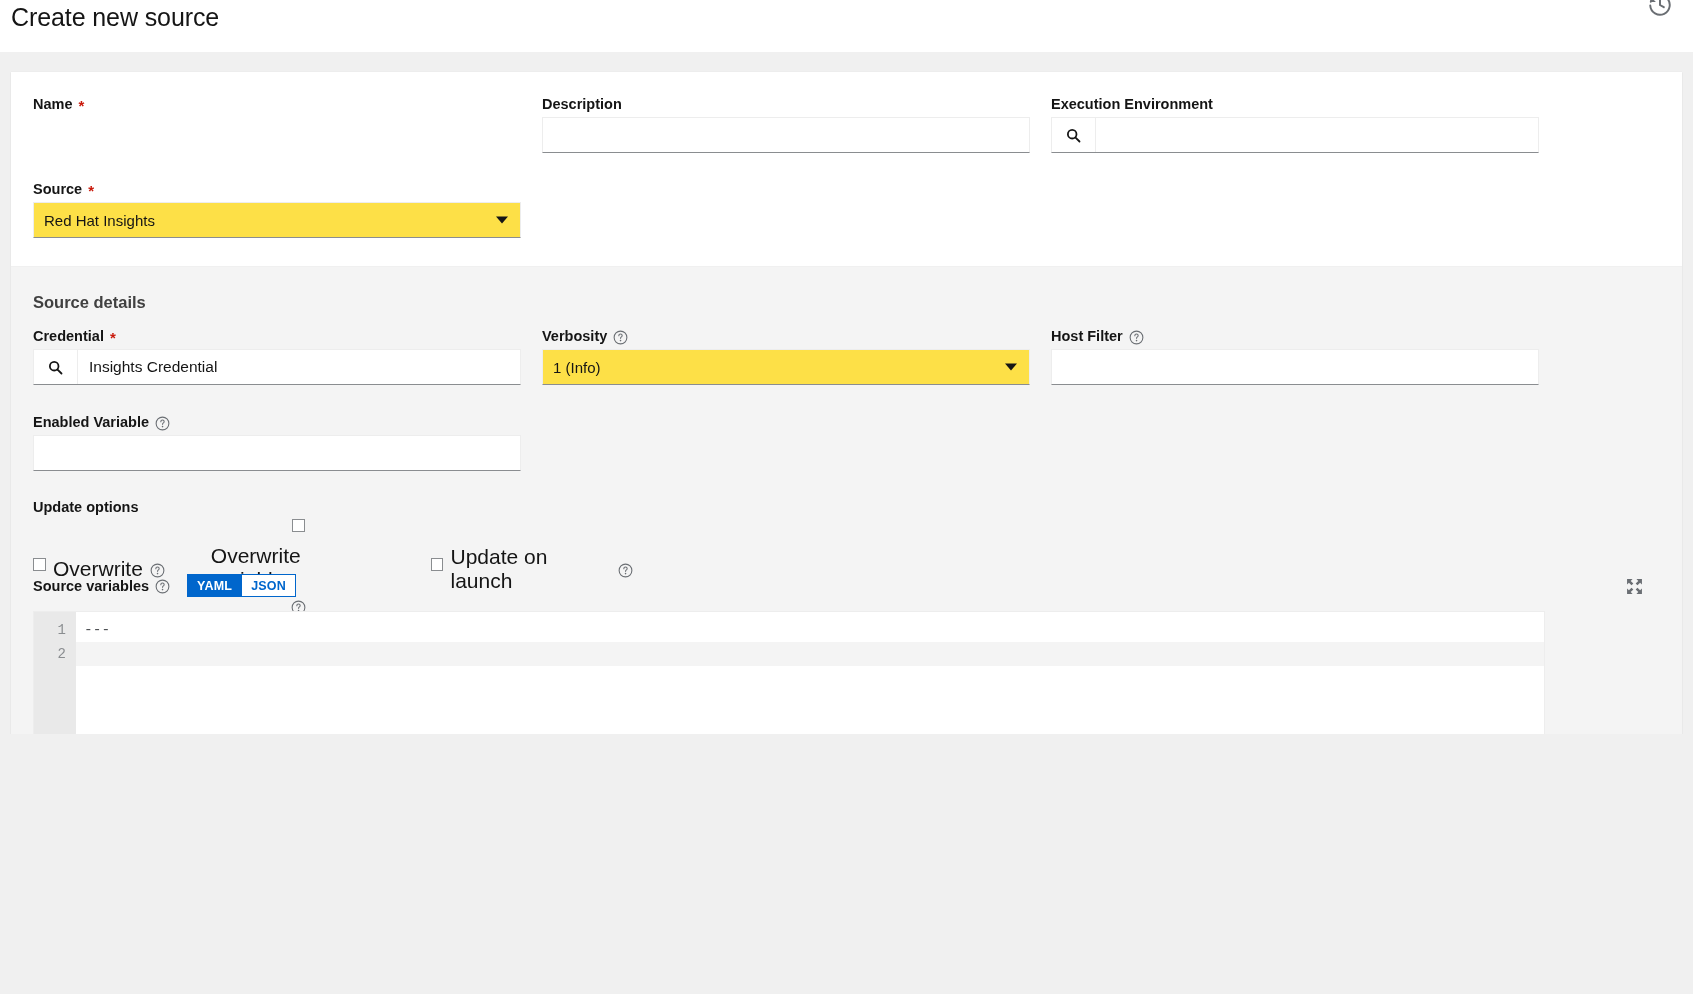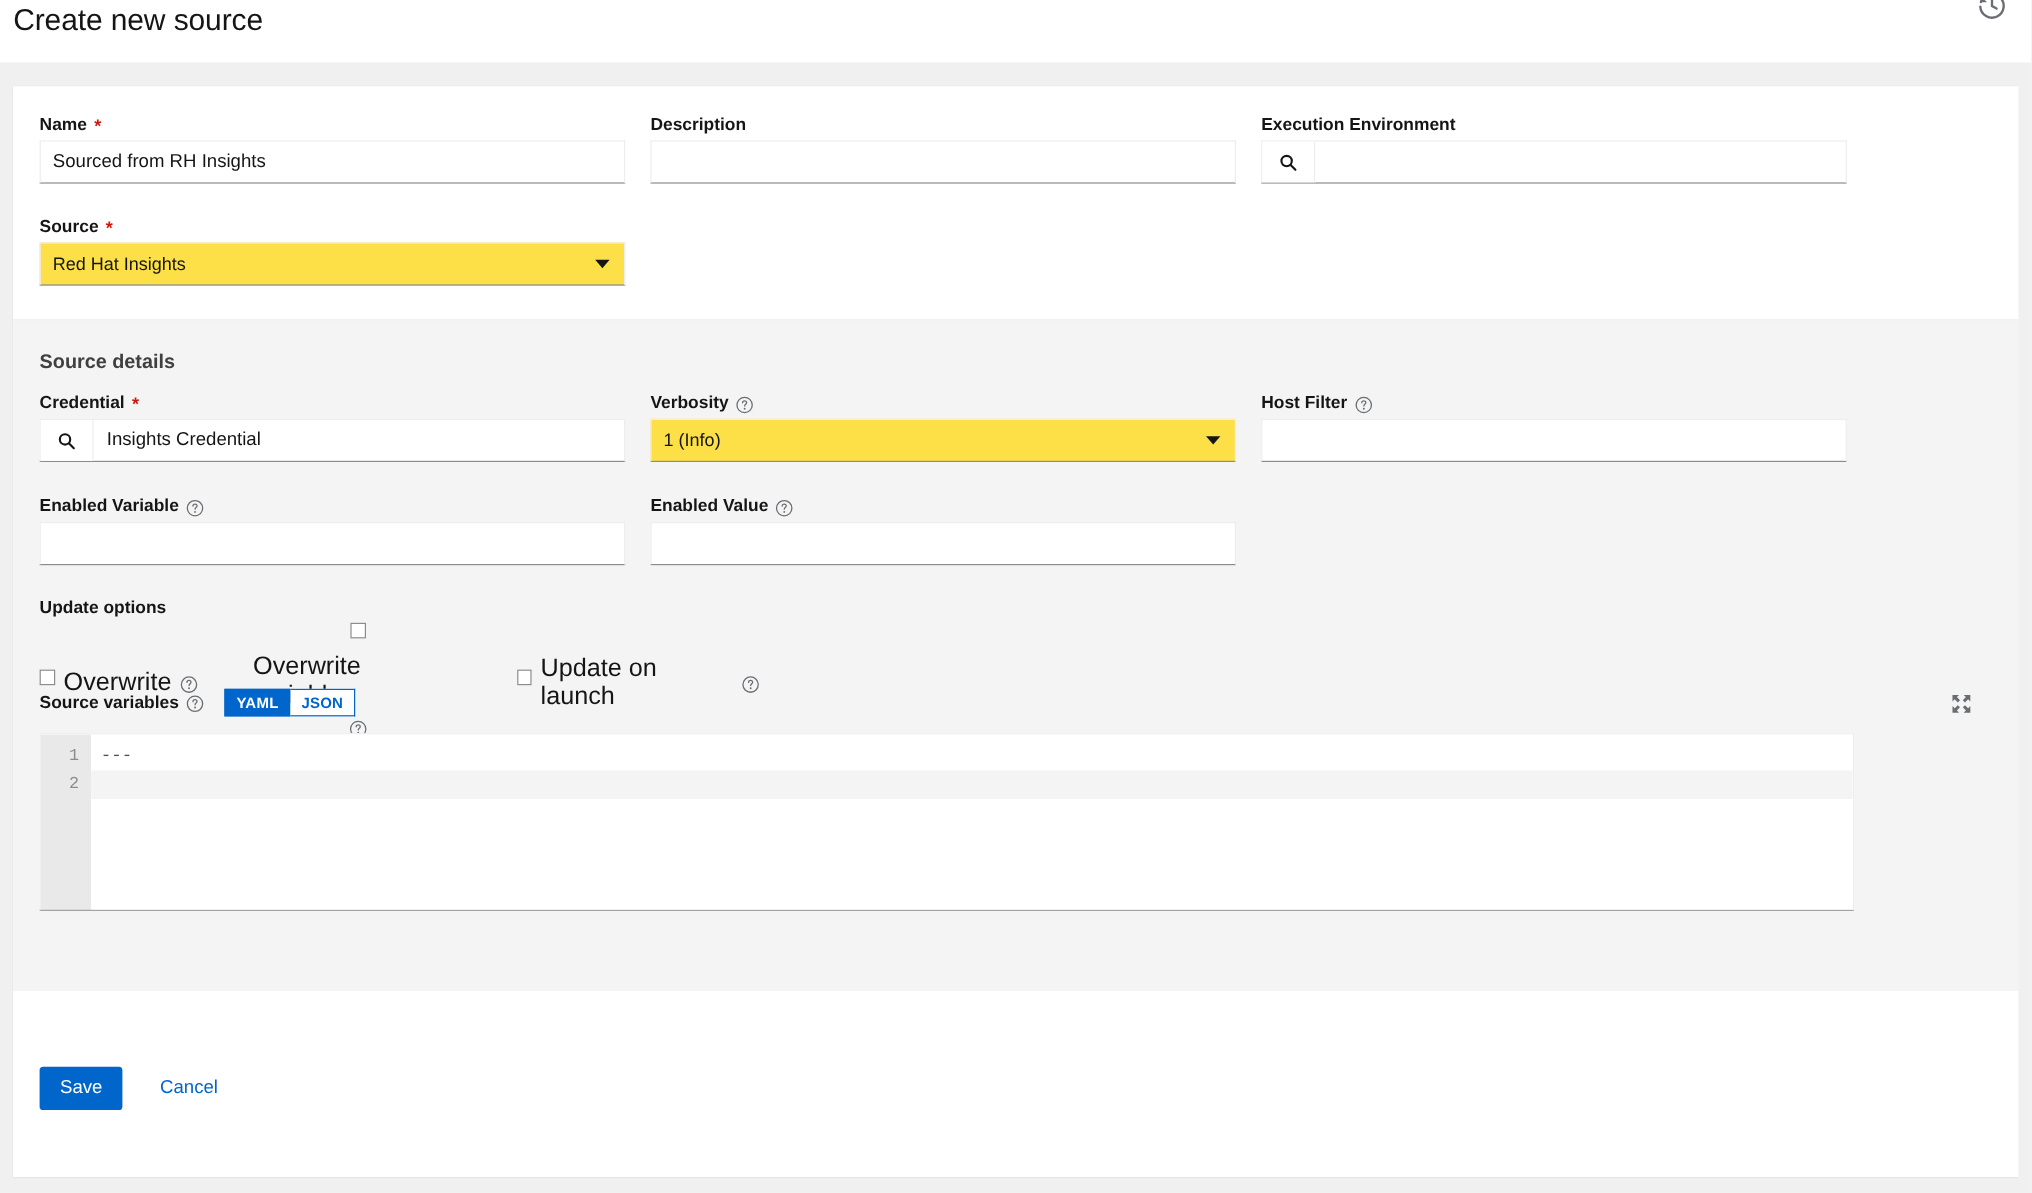--- a/index.html
+++ b/index.html
@@ -4,21 +4,21 @@
 <title>Create new source</title>
 <style>
   * { box-sizing: border-box; }
   html, body {
     margin: 0; padding: 0;
     width: 1693px; height: 994px;
     background: #f0f0f0;
     font-family: "Liberation Sans", sans-serif;
     -webkit-font-smoothing: antialiased;
   }
-  .page { position: relative; width: 1693px; height: 994px; overflow: hidden; background:#f0f0f0; }
+  .page { position: relative; width: 1693px; height: 734px; overflow: hidden; background:#f0f0f0; }
 
   
   .topbar {
     position: absolute; left: 0; top: 0; width: 1693px; height: 52px;
     background: #ffffff;
   }
   .page-title {
     position: absolute; left: 11px; top: 3px;
     font-size: 25px; font-weight: 400; color: #151515;
     letter-spacing: -0.1px;
@@ -181,21 +181,20 @@
 
   <div class="card">
 
     <div class="section-white">
 
       <div class="col" style="left:22px; top:24px; width:488px;">
         <div class="field-label">
           <span>Name</span>
           <span class="req">*</span>
         </div>
-        <input class="input" type="text" value="Sourced from RH Insights" style="">
       </div>
 
       <div class="col" style="left:1040px; top:24px; width:488px;">
         <div class="field-label">
           <span>Execution Environment</span>
         </div>
         <div class="lookup">
           <div class="lookup-btn">
             <svg viewBox="0 0 16 16" width="15" height="15" fill="none" stroke="#151515" stroke-width="1.9">
               <circle cx="6.6" cy="6.6" r="4.6"></circle>
@@ -284,33 +283,20 @@
             <svg viewBox="0 0 16 16" width="15" height="15" fill="none" stroke="#6a6e73" stroke-width="1.15">
               <circle cx="8" cy="8" r="6.8"></circle>
               <path d="M6.2 6.1c0-1 .8-1.8 1.8-1.8s1.8.8 1.8 1.7c0 1.3-1.7 1.4-1.7 2.6v.3" stroke-linecap="round"></path>
               <circle cx="8.05" cy="11.3" r=".85" fill="#6a6e73" stroke="none"></circle>
             </svg>
           </span>
         </div>
         <input class="input" type="text" value="" style="">
       </div>
 
-      <div class="col" style="left:531px; top:147px; width:488px;">
-        <div class="field-label">
-          <span>Enabled Value</span>
-          <span class="help-icon">
-            <svg viewBox="0 0 16 16" width="15" height="15" fill="none" stroke="#6a6e73" stroke-width="1.15">
-              <circle cx="8" cy="8" r="6.8"></circle>
-              <path d="M6.2 6.1c0-1 .8-1.8 1.8-1.8s1.8.8 1.8 1.7c0 1.3-1.7 1.4-1.7 2.6v.3" stroke-linecap="round"></path>
-              <circle cx="8.05" cy="11.3" r=".85" fill="#6a6e73" stroke="none"></circle>
-            </svg>
-          </span>
-        </div>
-        <input class="input" type="text" value="" style="">
-      </div>
 
       <div class="col" style="left:22px; top:232px; width:600px;">
         <div class="field-label">Update options</div>
         <div class="checks" style="margin-top:9px;">
 
           <div class="check-item" style="margin-right:46px;">
             <span class="cbox"></span>
             <span class="check-label">Overwrite</span>
             <span class="help-icon">
               <svg viewBox="0 0 16 16" width="15" height="15" fill="none" stroke="#6a6e73" stroke-width="1.15">

